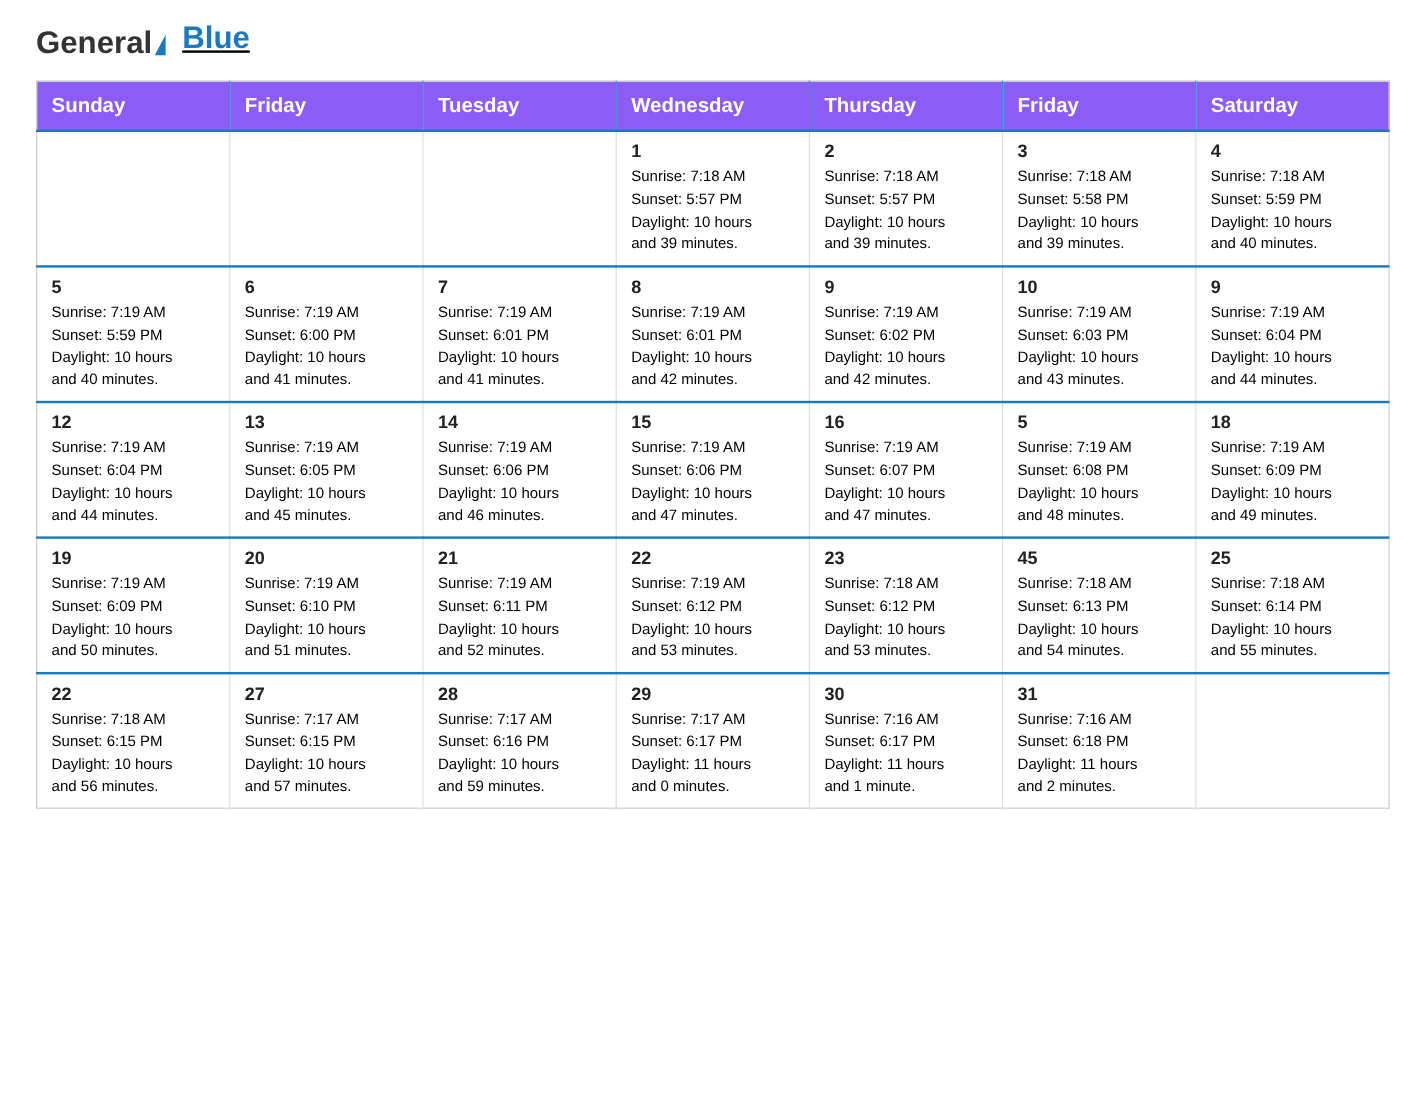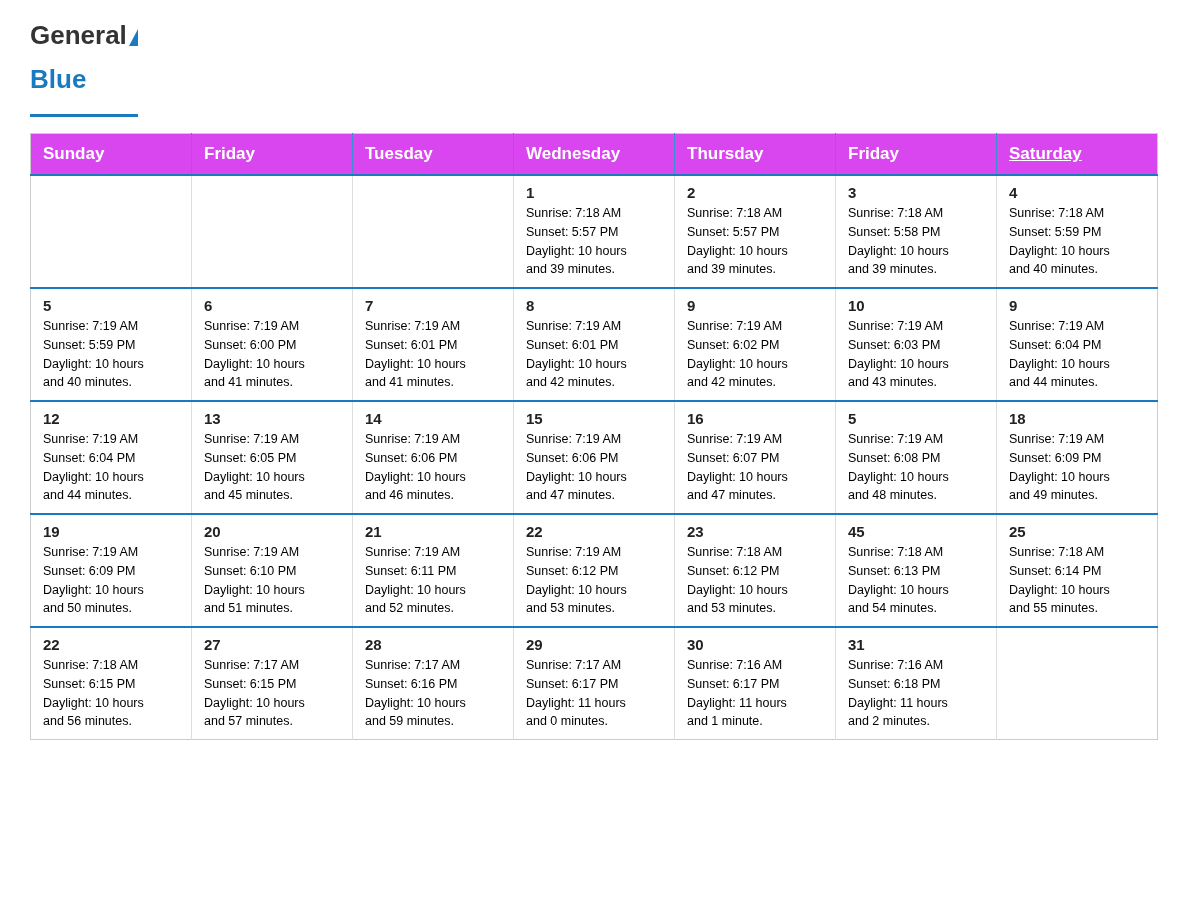--- a/index.html
+++ b/index.html
@@ -11,23 +11,22 @@
       padding: 20px 30px;
     }
     .header {
       display: flex;
       justify-content: space-between;
       align-items: flex-start;
       margin-bottom: 16px;
     }
     .logo {
       display: flex;
-      flex-direction: column;
+      flex-direction: row;
       align-items: flex-start;
-      gap: 17px;
     }
     .title-section {
       text-align: right;
     }
     .month-title {
       font-size: 52px;
       font-weight: normal;
       color: #222;
       line-height: 1.1;
     }
@@ -35,31 +34,30 @@
       font-size: 20px;
       color: #555;
       margin-top: 4px;
     }
     .calendar-table {
       width: 100%;
       border-collapse: collapse;
       border: 1px solid #ccc;
     }
     .calendar-table thead tr th {
-      background-color: #d946ef;
+      background-color: #8b5cf6;
       color: #fff;
       font-size: 17px;
       font-weight: bold;
       padding: 10px 12px;
       text-align: left;
       border-right: 1px solid #3a8fd0;
     }
     .calendar-table thead tr th:last-child {
       border-right: none;
-      text-decoration: underline;
     }
     .calendar-table tbody tr {
       border-top: 2px solid #1a7abf;
     }
     .calendar-table tbody tr td {
       vertical-align: top;
       padding: 8px 12px;
       border-right: 1px solid #ddd;
       min-height: 90px;
       font-size: 13px;
@@ -87,21 +85,21 @@
   </style>
 </head>
 <body>
 
 <div class="header">
   <div class="logo">
   <div style="display:flex;align-items:center;">
     <span style="font-size:26px;font-weight:bold;color:#333;font-family:Arial,sans-serif;">General</span>
     <span style="display:inline-block;width:0;height:0;border-left:9px solid transparent;border-right:0px solid transparent;border-bottom:17px solid #1a7abf;margin-left:2px;margin-top:4px;"></span>
   </div>
-  <div style="display:flex;align-items:flex-start;margin-top:-4px;margin-left:0;">
+  <div style="display:flex;align-items:flex-start;margin-top:-4px;margin-left:14px;text-decoration:underline;">
     <span style="font-size:26px;font-weight:bold;color:#1a7abf;font-family:Arial,sans-serif;">Blue</span>
   </div>
   <div style="height:3px;background:#1a7abf;width:100%;margin-top:2px;"></div>
 </div>
   <div class="title-section">
     <div class="month-title"></div>
     <div class="location"></div>
   </div>
 </div>
 

